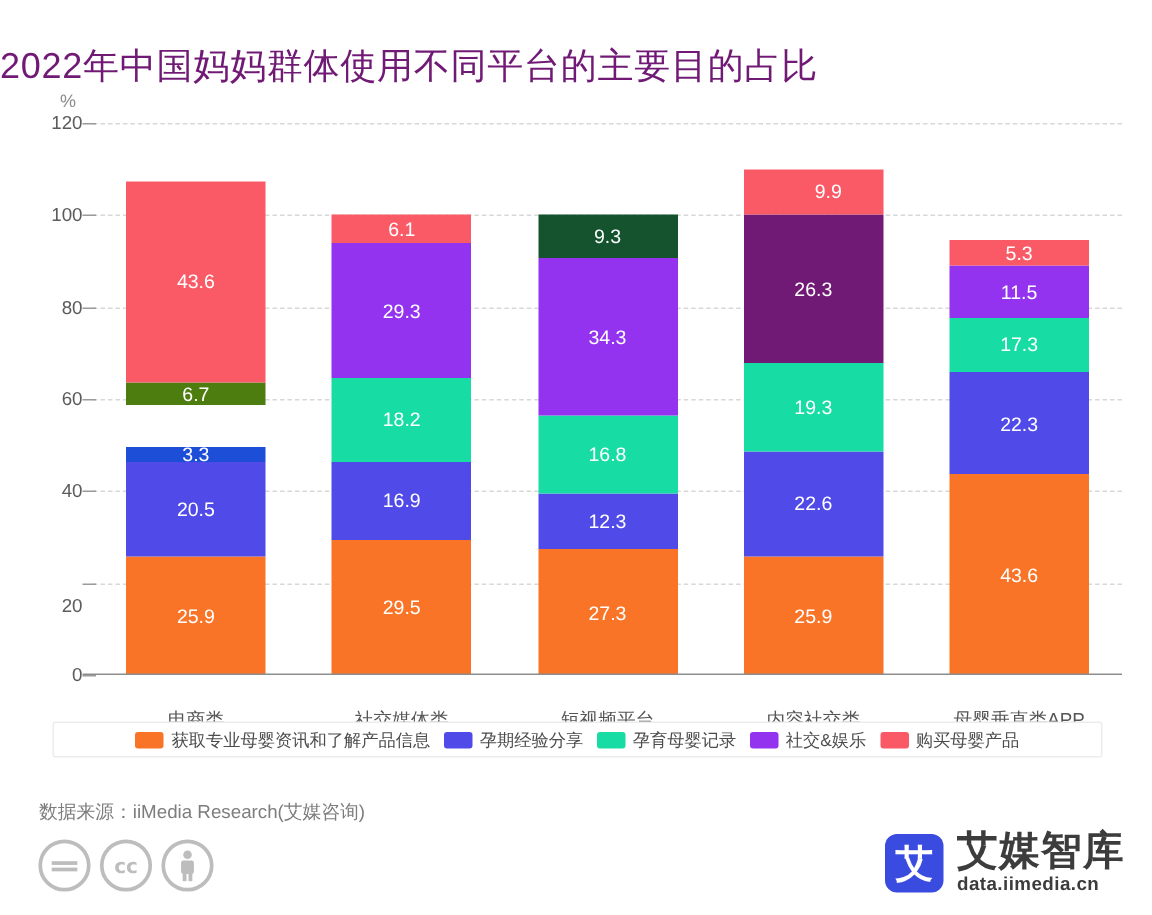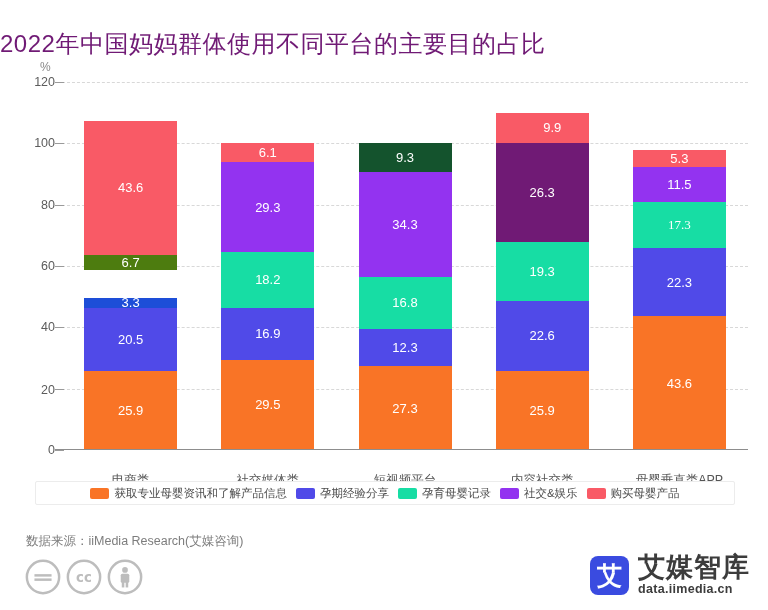--- a/index.html
+++ b/index.html
@@ -161,21 +161,21 @@
           <div class="gridline tick-stub" style="top: 122.667px;"></div>
           <div class="ytick" style="top: 122.667px;">80</div>
           <div class="gridline" style="top: 184px;"></div>
           <div class="gridline tick-stub" style="top: 184px;"></div>
           <div class="ytick" style="top: 184px;">60</div>
           <div class="gridline" style="top: 245.333px;"></div>
           <div class="gridline tick-stub" style="top: 245.333px;"></div>
           <div class="ytick" style="top: 245.333px;">40</div>
           <div class="gridline" style="top: 306.667px;"></div>
           <div class="gridline tick-stub" style="top: 306.667px;"></div>
-          <div class="ytick" style="top: 308px; margin-left: 18px;">20</div>
+          <div class="ytick" style="top: 322px; margin-left: 18px;">20</div>
           <div class="gridline" style="top: 368px; border-top: none;"></div>
           <div class="gridline tick-stub" style="top: 368px;"></div>
           <div class="ytick" style="top: 368px;">0</div>
         </div>
       <div class="bars" id="bars">
           <div class="bar-col">
             <div class="bar-stack">
               <div class="seg" style="height: 79.4267px; background: rgb(249, 116, 38);">
                 <span>25.9</span>
               </div>
@@ -251,21 +251,21 @@
             </div>
           </div>
           <div class="bar-col">
             <div class="bar-stack">
               <div class="seg" style="height: 133.707px; background: rgb(249, 116, 38);">
                 <span>43.6</span>
               </div>
               <div class="seg" style="height: 68.3867px; background: rgb(80, 74, 232);">
                 <span>22.3</span>
               </div>
-              <div class="seg" style="height: 46px; background: rgb(23, 221, 164); font-family: Liberation Serif, serif;">
+              <div class="seg" style="height: 36px; background: rgb(23, 221, 164);">
                 <span>17.3</span>
               </div>
               <div class="seg" style="height: 35.2667px; background: rgb(147, 51, 240);">
                 <span>11.5</span>
               </div>
               <div class="seg" style="height: 16.2533px; background: rgb(249, 90, 102);">
                 <span>5.3</span>
               </div>
             </div>
           </div>

